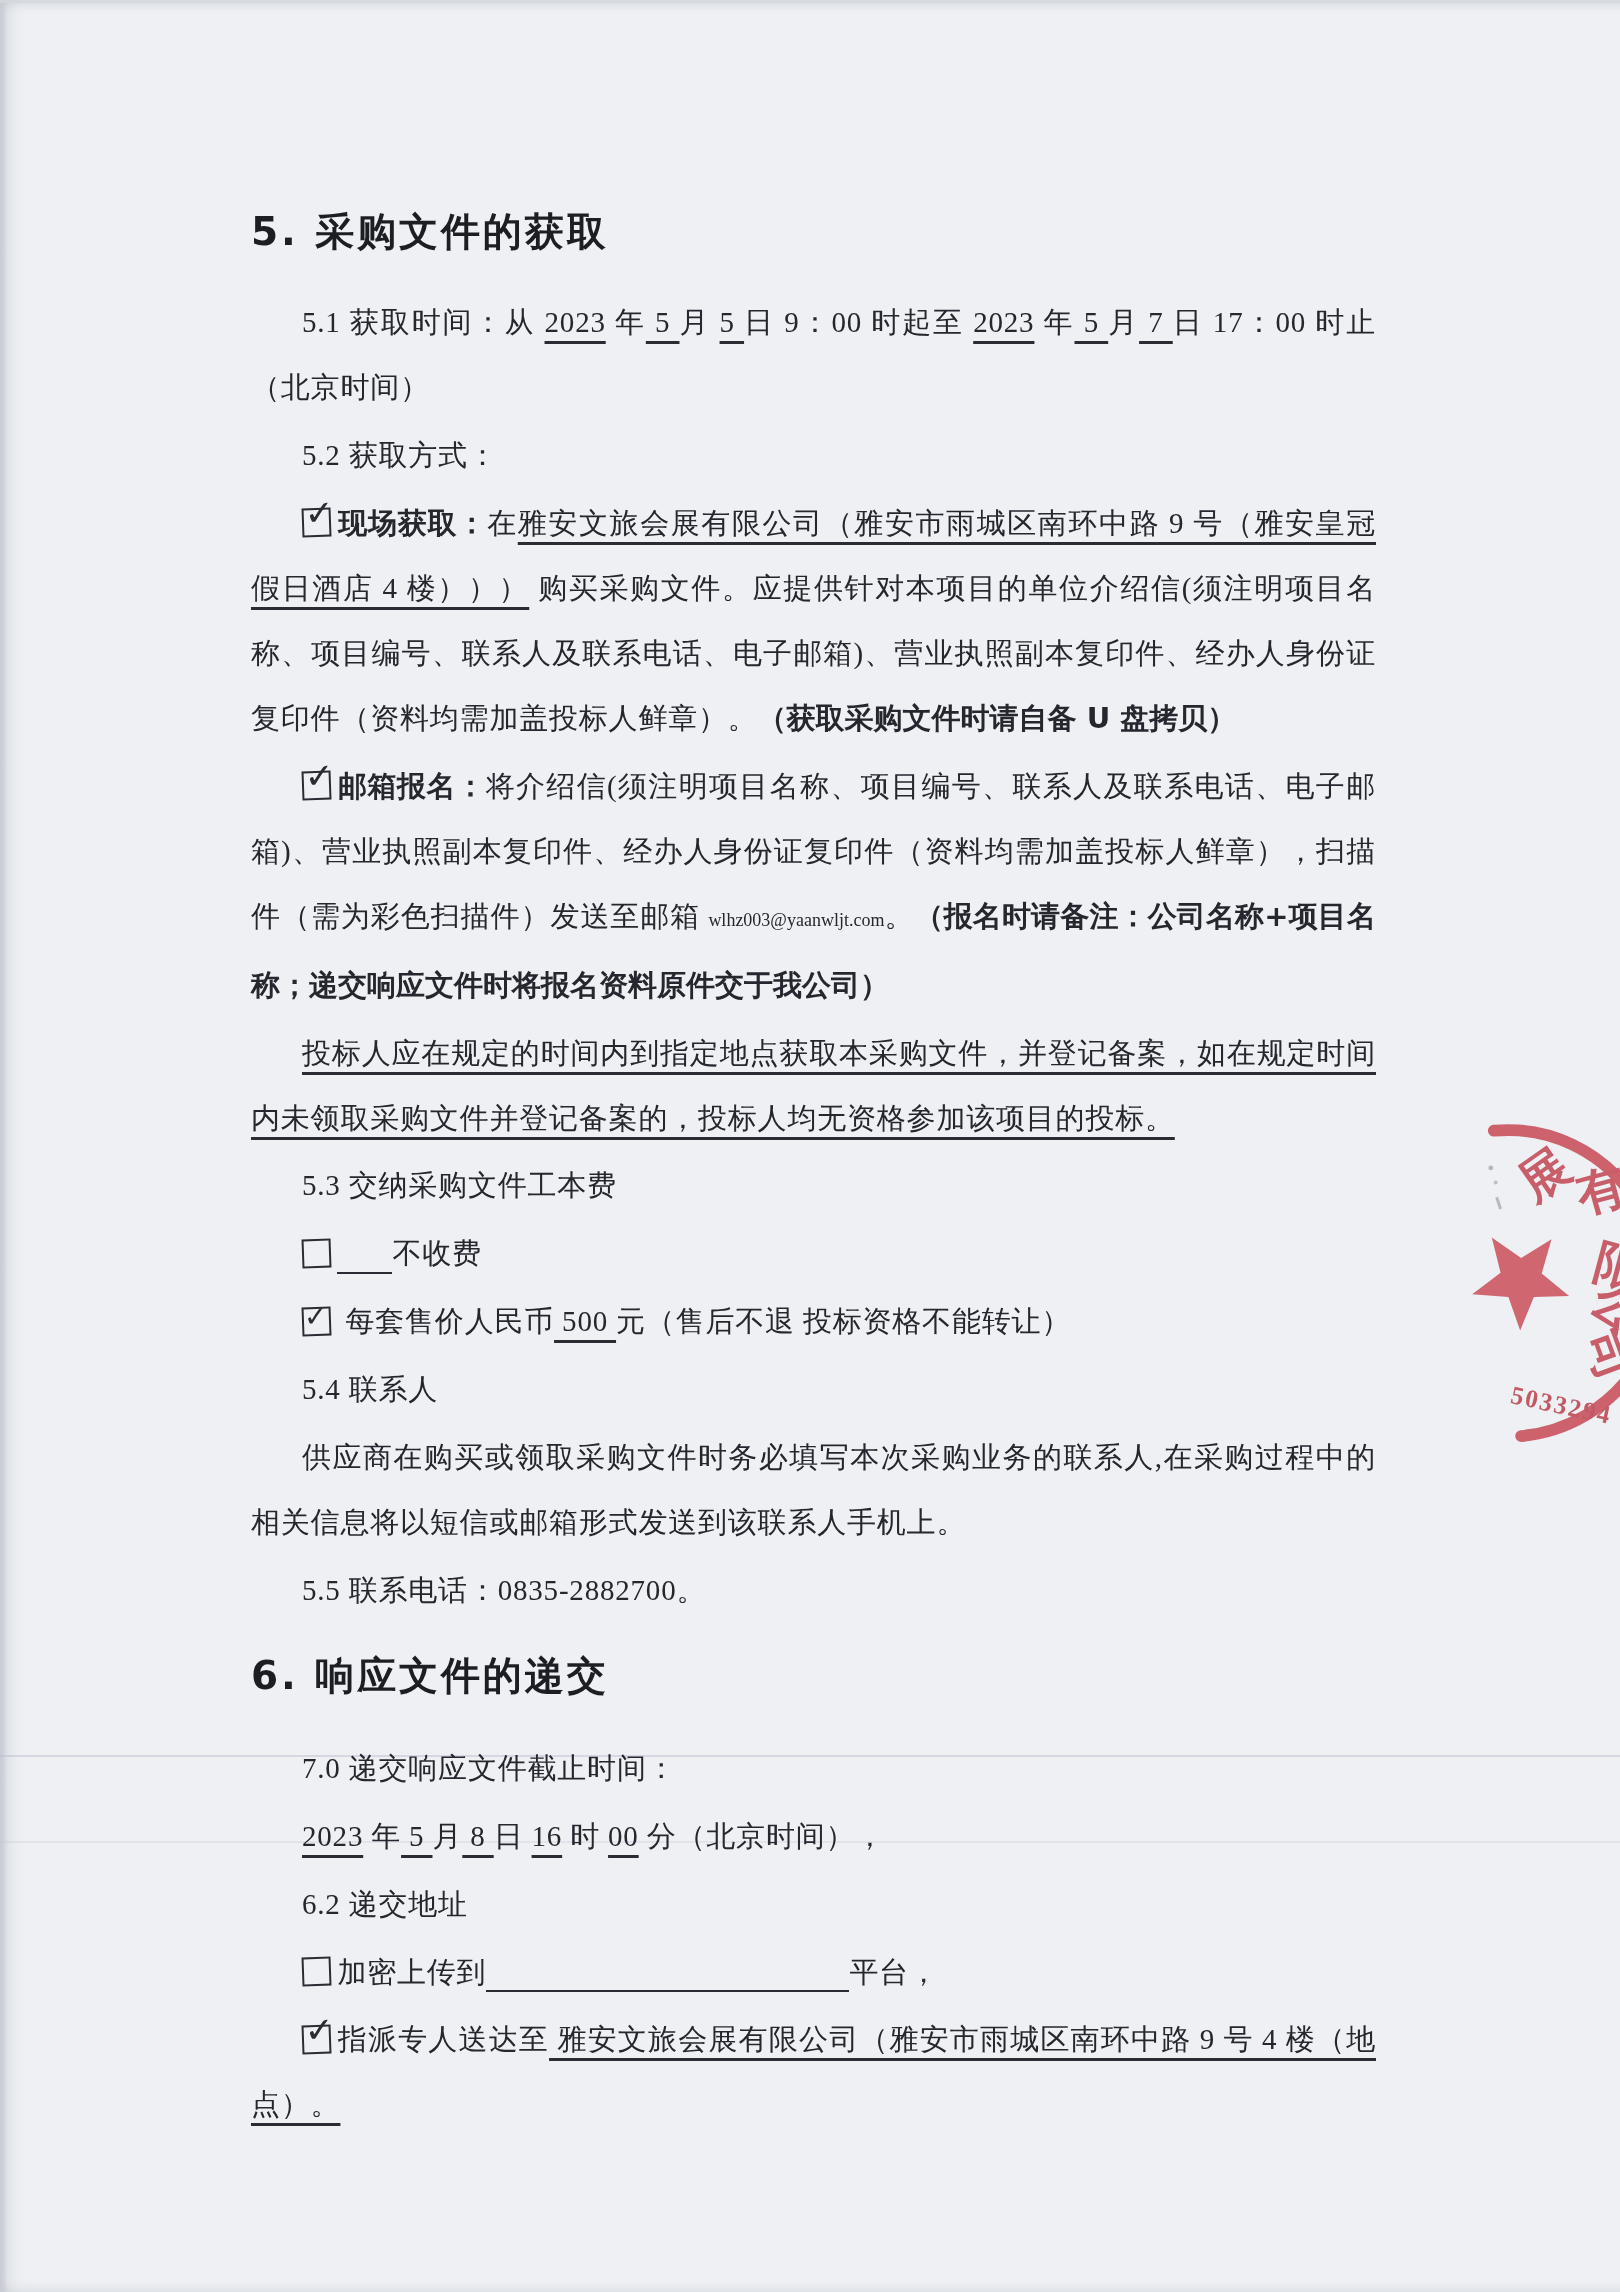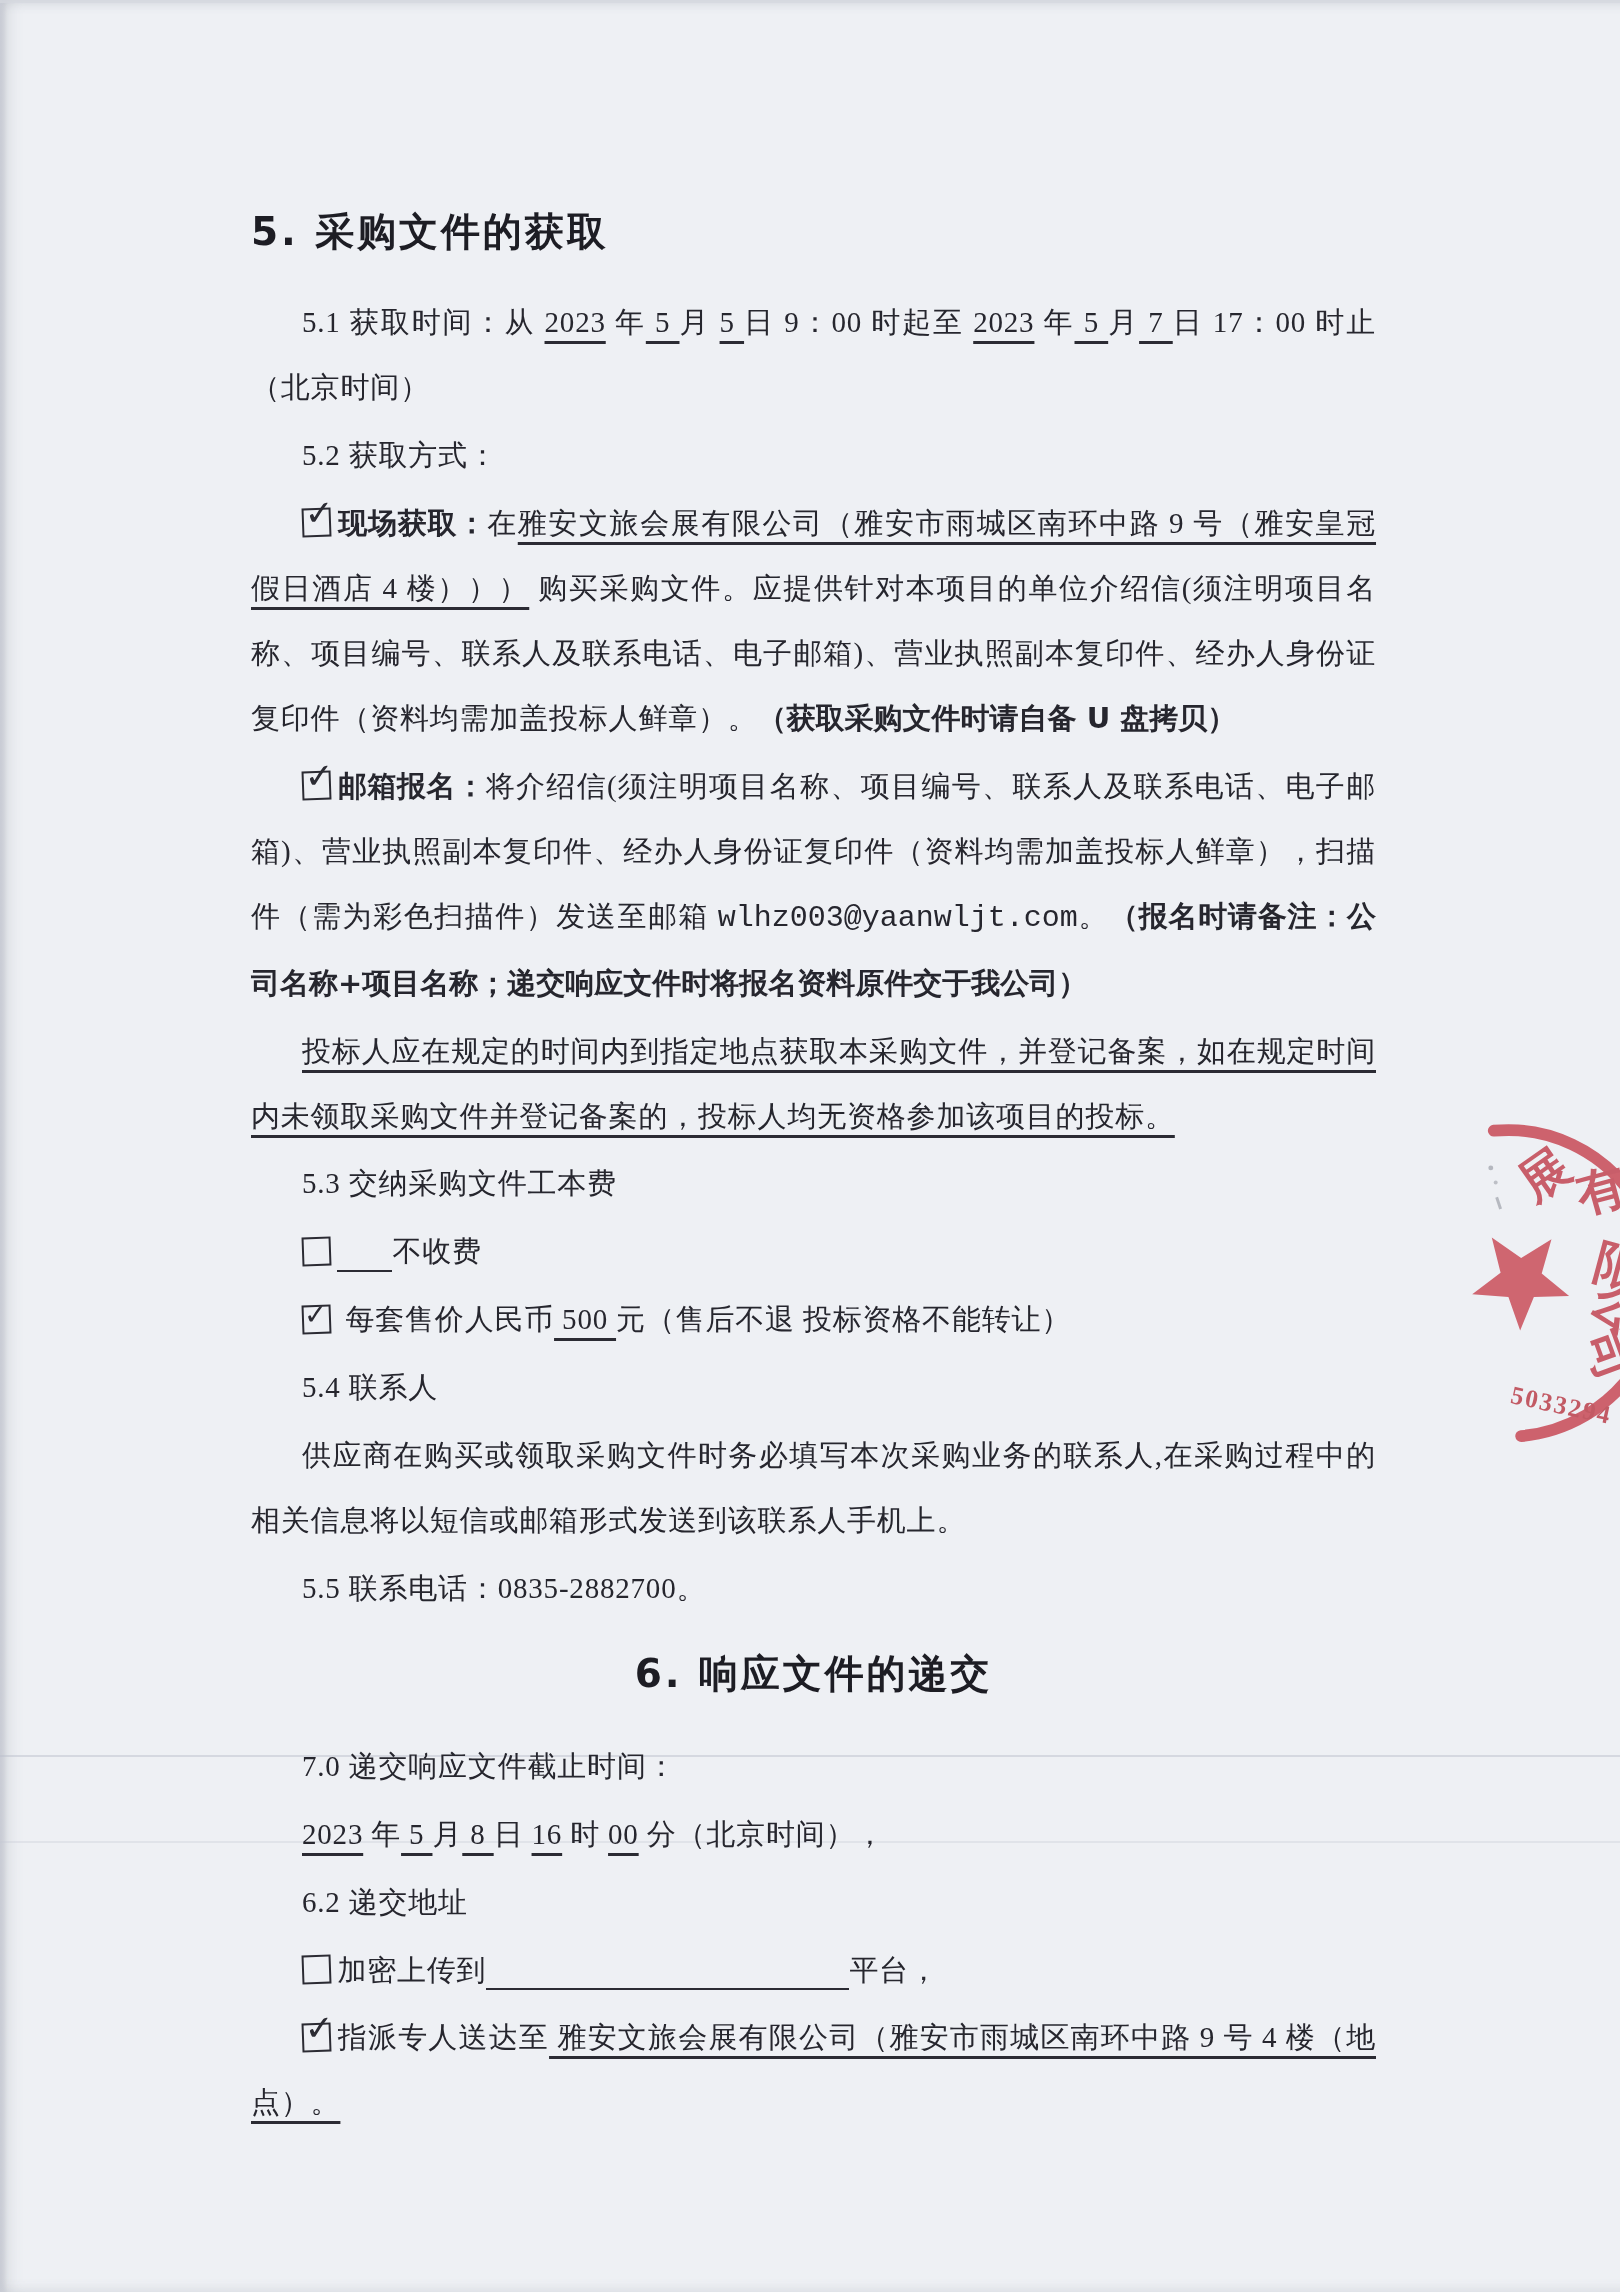--- a/index.html
+++ b/index.html
@@ -15,27 +15,27 @@
   .edge-left{position:absolute;left:0;top:0;width:6.9px;height:100%;
     background:linear-gradient(to right,#c9ccd5,rgba(201,204,213,0));}
   .edge-top{position:absolute;left:0;top:0;width:100%;height:2.9px;background:#d6d9e0;opacity:.7;}
   .scanline{position:absolute;left:0;width:100%;height:2px;pointer-events:none;}
   .scanline.a{top:1755px;background:rgba(185,190,203,.48);}
   .scanline.b{top:1809px;background:rgba(196,200,211,.32);}
 
   .content{position:absolute;left:251px;top:208px;width:1125px;}
   h2{font-family:"DejaVu Sans","Liberation Sans",sans-serif;color:#1d1d24;
      font-size:39px;line-height:47px;letter-spacing:2.9px;margin:0 0 35px 0;font-weight:700;}
-  h2.h6{margin:29px 0 37px 0;text-align:center;}
+  h2.h6{margin:29px 0 37px 0;}
   p{font-size:29px;line-height:65px;margin:0 0 2.9px 0;text-align:justify;
     text-indent:51px;letter-spacing:0.8px;}
   .b{font-family:"DejaVu Sans","Liberation Sans",sans-serif;font-weight:700;letter-spacing:0;margin-top:32px;}
   .u{text-decoration:underline;text-underline-offset:8.8px;text-decoration-thickness:2.5px;
      text-decoration-color:#2b2b33;}
-  .mono{font-family:Liberation Mono, monospace;font-size:30px;letter-spacing:0;}
+  .mono{font-family:Liberation Serif, serif;font-size:18px;letter-spacing:0;}
   .cb{display:inline-block;width:24.5px;height:24.5px;border:2.9px solid #2b2b33;
       vertical-align:-3.9px;position:relative;margin-right:6.9px;transform:rotate(-2deg);
       text-indent:0;}
   .cb .tick{position:absolute;left:1px;top:-13.7px;font-size:35px;font-weight:700;
       color:#2b2b33;font-family:"DejaVu Sans","Liberation Sans",sans-serif;line-height:1;}
   .cb.inside .tick{left:0;top:-5.9px;font-size:28px;}
   .bl{display:inline-block;border-bottom:2.9px solid #2b2b33;height:3.9px;vertical-align:-10.8px;}
   .bl-s{width:55px;}
   .bl-l{width:363px;}
   .stamp{position:absolute;left:1343px;top:1063px;filter:blur(0.4px);}

